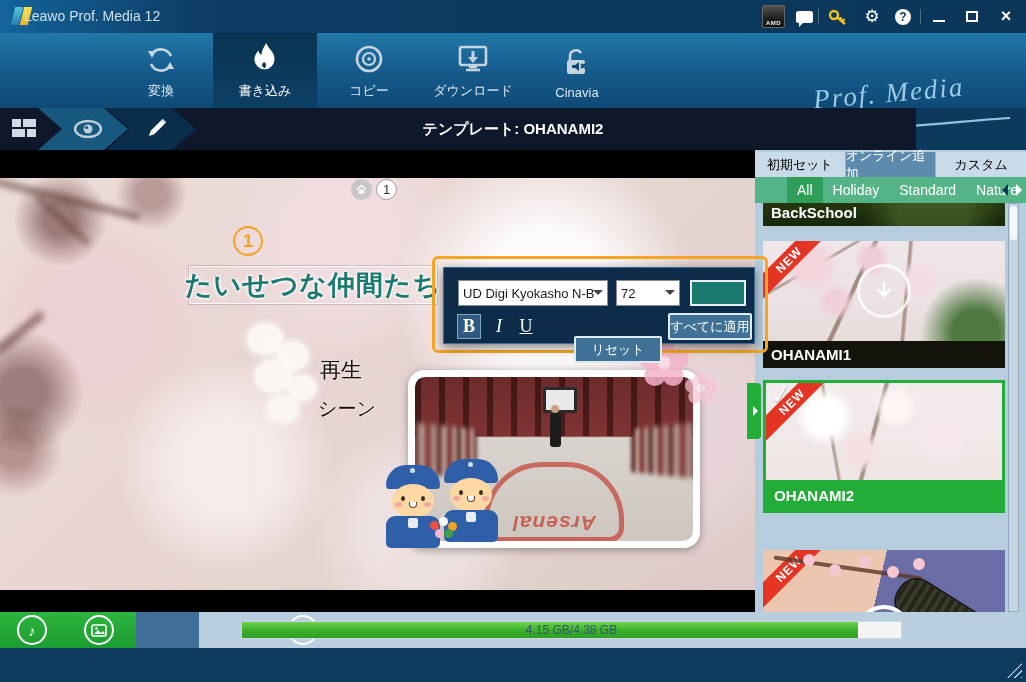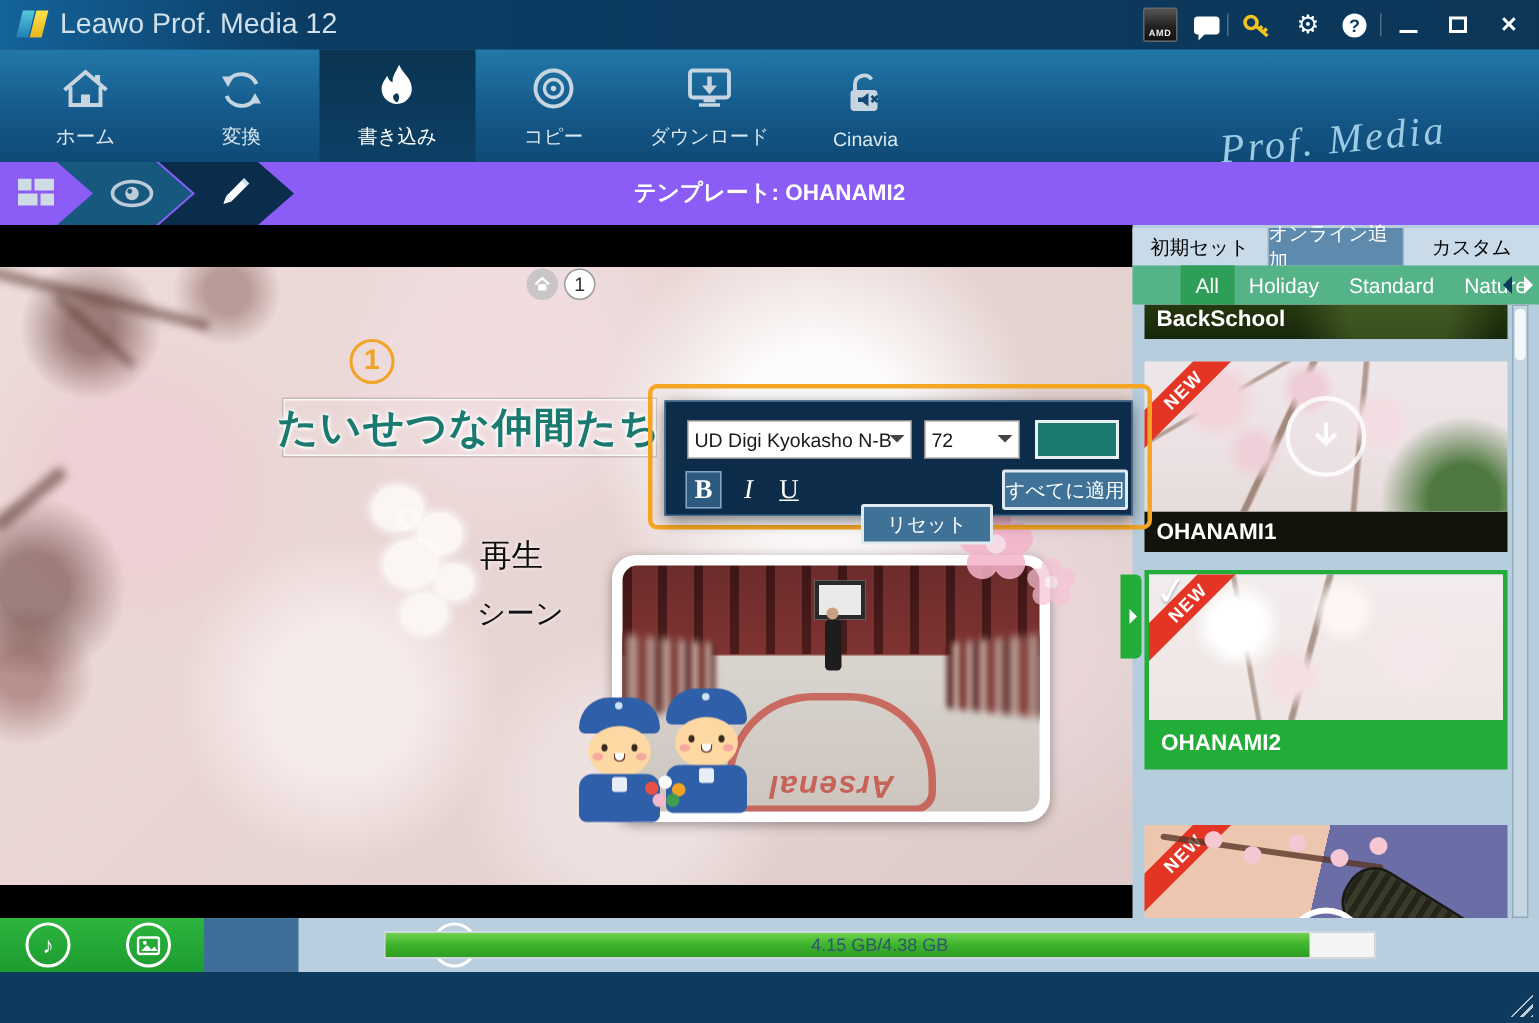--- a/index.html
+++ b/index.html
@@ -8,22 +8,22 @@
        -webkit-font-smoothing:antialiased;}
   .app *{box-sizing:border-box;}
 
   
   .titlebar{position:absolute;left:0;top:0;width:1026px;height:33px;
     background:linear-gradient(90deg,#14639b 0,#0c3c63 20%,#0b3658 100%);}
   .logo{position:absolute;left:11px;top:7px;width:22px;height:18px;}
   .logo i{position:absolute;top:0;width:8px;height:18px;transform:skewX(-14deg);}
   .logo .l1{left:2px;background:linear-gradient(180deg,#57c8d8,#1f7fb4);}
   .logo .l2{left:11px;background:linear-gradient(180deg,#ffe24a,#e8b41e);}
-  .win-title{position:absolute;left:40px;top:0;height:33px;line-height:33px;
-    color:#cfe0ea;font-size:19px;}
+  .win-title{position:absolute;left:24px;top:0;height:33px;line-height:33px;
+    color:#cfe0ea;font-size:14px;}
   .amd-badge{position:absolute;left:762px;top:5px;width:23px;height:23px;border-radius:2px;
     background:linear-gradient(180deg,#555 0,#222 55%,#111 100%);
     color:#eee;font-size:6px;text-align:center;line-height:34px;font-weight:bold;
     border:1px solid #666;letter-spacing:.5px;}
   .tb-ic{position:absolute;top:0;height:33px;display:flex;align-items:center;justify-content:center;}
   .bubble{left:793px;width:22px;}
   .bubble i{width:17px;height:12px;background:#fff;border-radius:2.5px;position:relative;display:block;}
   .bubble i::after{content:"";position:absolute;left:3px;bottom:-4px;border:4px solid transparent;
     border-top-color:#fff;border-left-color:#fff;}
   .vsep{position:absolute;top:9px;width:1px;height:15px;background:rgba(255,255,255,.28);}
@@ -44,21 +44,21 @@
   .nav-item{position:absolute;top:0;width:104px;height:75px;display:flex;flex-direction:column;
     align-items:center;justify-content:flex-end;padding-bottom:8px;color:#dbe7ef;font-size:13px;cursor:pointer;}
   .nav-item.sel{background:linear-gradient(180deg,#0a3350,#0d4066);color:#fff;}
   .nav-item svg{margin-bottom:5px;}
   .nav-ic{stroke:#c6d5e0;fill:none;stroke-width:2.6;}
   .brand{position:absolute;right:62px;top:45px;font-family:"Liberation Serif","DejaVu Serif",serif;
     font-style:italic;font-size:27px;color:#9ccbe4;transform:rotate(-5deg);letter-spacing:2px;}
   .swoosh{position:absolute;right:14px;top:84px;}
 
   
-  .toolbar{position:absolute;left:0;top:108px;width:1026px;height:42px;background:#8b5cf6;}
+  .toolbar{position:absolute;left:0;top:108px;width:916px;height:42px;background:#0f172a;}
   .gridic{position:absolute;left:12px;top:11px;width:24px;height:20px;cursor:pointer;}
   .chev{position:absolute;top:0;height:42px;width:90px;cursor:pointer;
     clip-path:polygon(0 0,66px 0,90px 21px,66px 42px,0 42px,24px 21px);
     display:flex;align-items:center;justify-content:center;padding-left:10px;}
   .chev-eye{left:38px;background:#17587f;}
   .chev-pencil{left:106px;background:#092d4b;}
   .tpl-label{position:absolute;left:190px;top:0;width:646px;height:42px;line-height:42px;
     text-align:center;color:#fff;font-size:15px;font-weight:bold;}
   .burn-btn{position:absolute;left:836px;top:109px;width:190px;height:41px;cursor:pointer;
     background:linear-gradient(180deg,#33bb44 0,#1d9e31 60%,#17932b 100%);
@@ -270,21 +270,21 @@
   
   .bottombar{position:absolute;left:0;top:612px;width:1026px;height:36px;background:#b9cfdf;}
   .bb-green{position:absolute;left:0;top:0;width:136px;height:36px;
     background:linear-gradient(180deg,#2cb53e,#1c9c30);}
   .bb-blue{position:absolute;left:136px;top:0;width:63px;height:36px;background:#3f6f99;}
   .cbtn{position:absolute;top:3px;width:30px;height:30px;border:2px solid #fff;border-radius:50%;
     display:flex;align-items:center;justify-content:center;cursor:pointer;color:#fff;}
   .music-btn{left:17px;font-size:15px;}
   .image-btn{left:84px;}
   .save-btn{left:152px;}
-  .progress{position:absolute;left:256px;top:9px;width:661px;height:18px;background:#f4f4f4;
+  .progress{position:absolute;left:241px;top:9px;width:661px;height:18px;background:#f4f4f4;
     border:1px solid #cdd6dc;}
   .progress-fill{position:absolute;left:0;top:0;height:100%;width:93.4%;
     background:linear-gradient(180deg,#6fd24e 0,#3cb22c 50%,#2f9e24 100%);}
   .progress-text{position:absolute;left:0;top:0;width:100%;height:100%;display:flex;
     align-items:center;justify-content:center;font-size:12px;color:#2f566d;}
 
   .footer{position:absolute;left:0;top:648px;width:1026px;height:34px;background:#0e3a5e;}
   .grip{position:absolute;right:4px;bottom:4px;width:15px;height:15px;
     background:repeating-linear-gradient(135deg,rgba(255,255,255,.75) 0 1.5px,transparent 1.5px 5px);
     clip-path:polygon(100% 0,100% 100%,0 100%);}
@@ -321,31 +321,20 @@
     <span class="tb-ic minbtn">
         <i></i>
       </span>
     <span class="tb-ic maxbtn">
         <i></i>
       </span>
     <span class="tb-ic closebtn">×</span>
   </div>
 
   <div class="nav">
-    <div class="nav-item" style="left:5px">
-      <svg width="36" height="34" viewBox="0 0 34 34">
-        <g class="nav-ic">
-            <path d="M3 17 L17 5 L31 17"></path>
-            <path d="M7 15 v12 h20 v-12"></path>
-            <path d="M25 7 v5" stroke-width="3.4"></path>
-          </g>
-        <rect x="14" y="20" width="6" height="7" fill="#c6d5e0"></rect>
-      </svg>
-      <span>ホーム</span>
-    </div>
     <div class="nav-item" style="left:109px">
       <svg width="36" height="34" viewBox="0 0 34 34">
         <g class="nav-ic" stroke-width="3.2">
             <path d="M27 13 a11 11 0 0 0 -19 -2"></path>
             <path d="M7 21 a11 11 0 0 0 19 2"></path>
           </g>
         <path d="M4 8 l8 0 -4 7 z" fill="#c6d5e0"></path>
           <path d="M30 26 l-8 0 4 -7 z" fill="#c6d5e0"></path>
       </svg>
       <span>変換</span>

